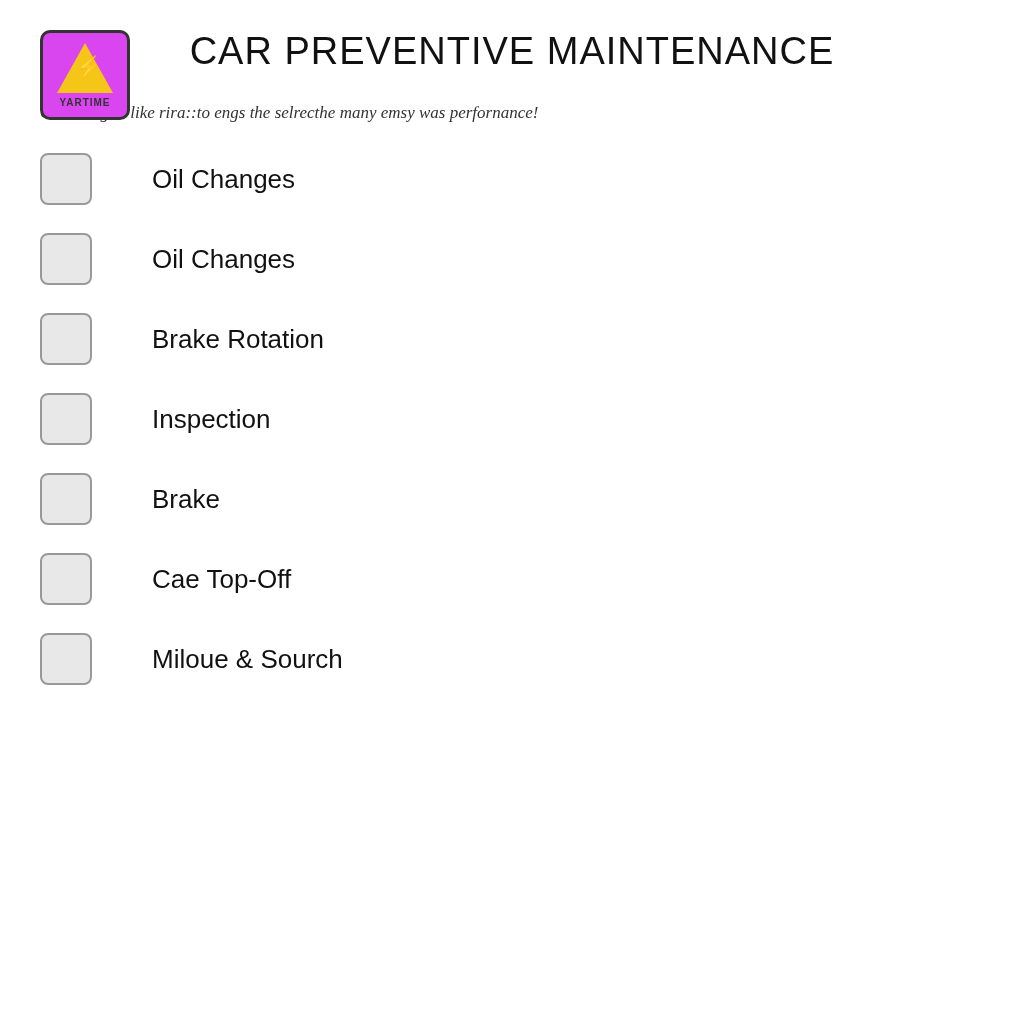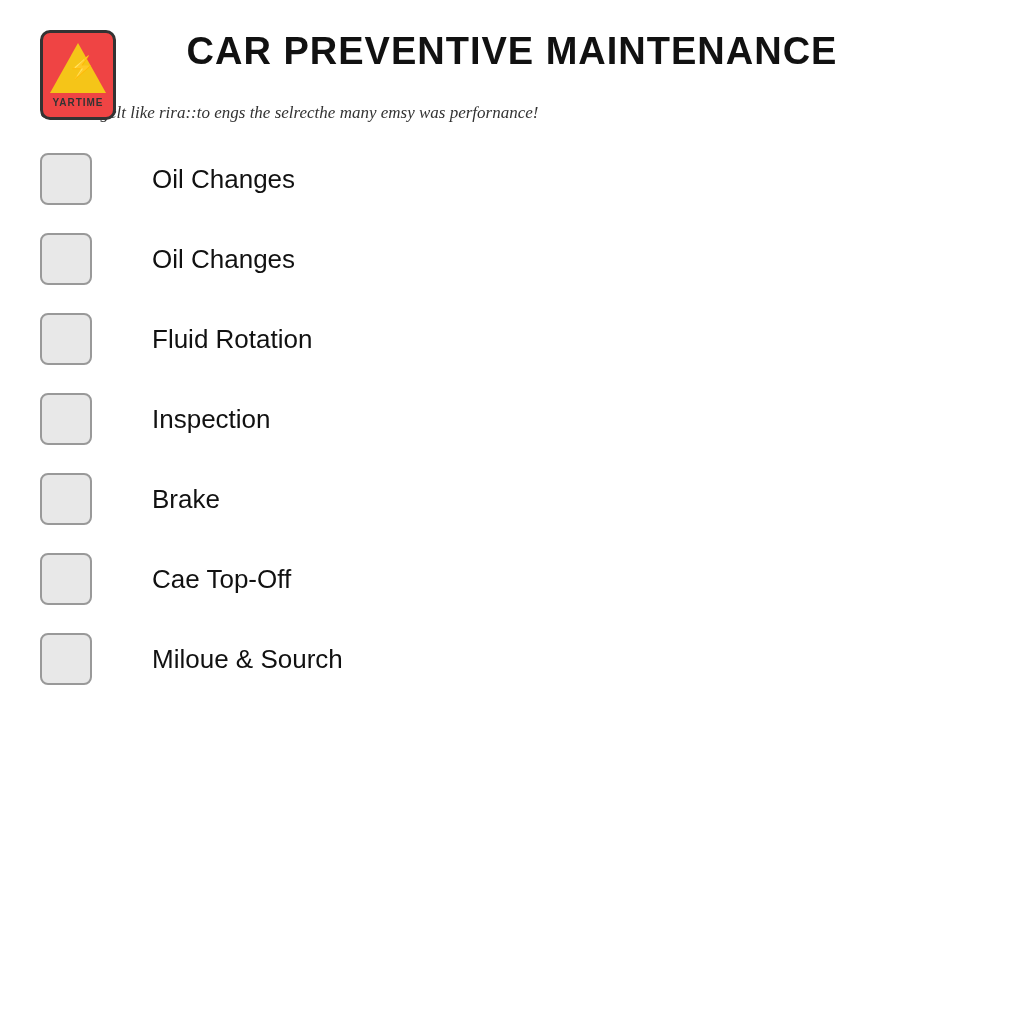--- a/index.html
+++ b/index.html
@@ -21,29 +21,29 @@
       align-items: center;
       justify-content: center;
       margin-bottom: 30px;
       position: relative;
     }
 
     .logo {
       position: absolute;
       left: 0;
       top: 0;
-      width: 76px;
+      width: 90px;
       height: 90px;
       border: 3px solid #333;
       border-radius: 10px;
       display: flex;
       flex-direction: column;
       align-items: center;
       justify-content: center;
-      background: #ef4444;
+      background: #d946ef;
       padding: 5px;
     }
 
     .logo-triangle {
       width: 0;
       height: 0;
       border-left: 28px solid transparent;
       border-right: 28px solid transparent;
       border-bottom: 50px solid #f5c518;
       position: relative;
@@ -62,21 +62,21 @@
     .logo-text {
       font-size: 10px;
       font-weight: bold;
       color: #333;
       letter-spacing: 1px;
       text-align: center;
     }
 
     .page-title {
       font-size: 38px;
-      font-weight: 700;
+      font-weight: 400;
       color: #111;
       text-align: center;
       font-family: Arial Black, Arial, sans-serif;
       letter-spacing: 1px;
     }
 
     .subtitle {
       font-size: 17px;
       color: #333;
       font-style: italic;
@@ -132,21 +132,21 @@
 <li class="checklist-item">
       <div class="checkbox"></div>
       <span class="item-label">Oil Changes</span>
     </li>
     <li class="checklist-item">
       <div class="checkbox"></div>
       <span class="item-label">Oil Changes</span>
     </li>
     <li class="checklist-item">
       <div class="checkbox"></div>
-      <span class="item-label">Fluid Rotation</span>
+      <span class="item-label">Brake Rotation</span>
     </li>
     <li class="checklist-item">
       <div class="checkbox"></div>
       <span class="item-label">Inspection</span>
     </li>
     <li class="checklist-item">
       <div class="checkbox"></div>
       <span class="item-label">Brake</span>
     </li>
     <li class="checklist-item">

